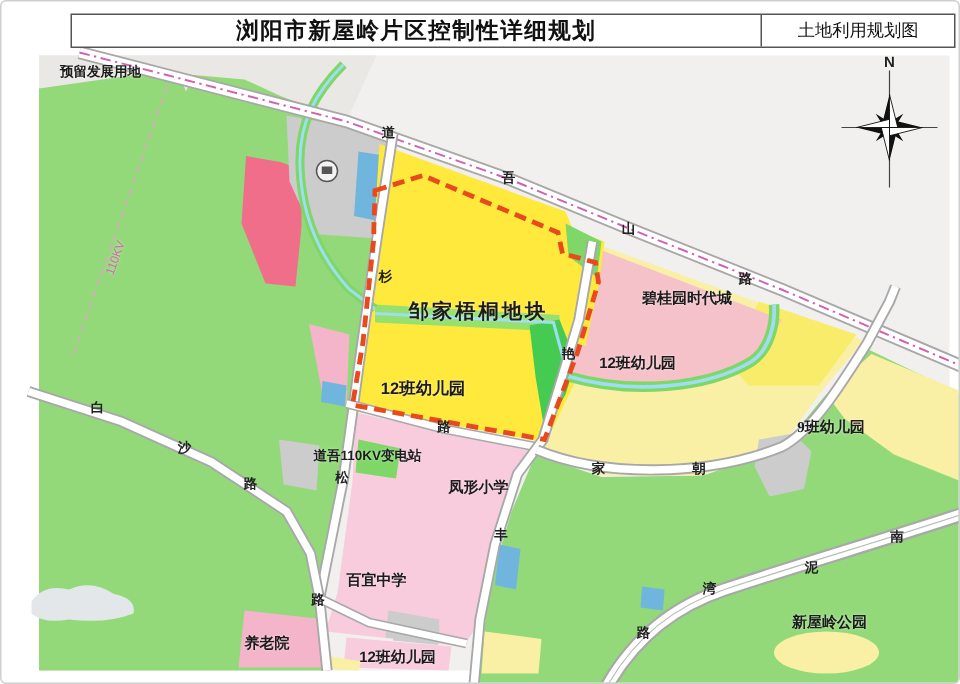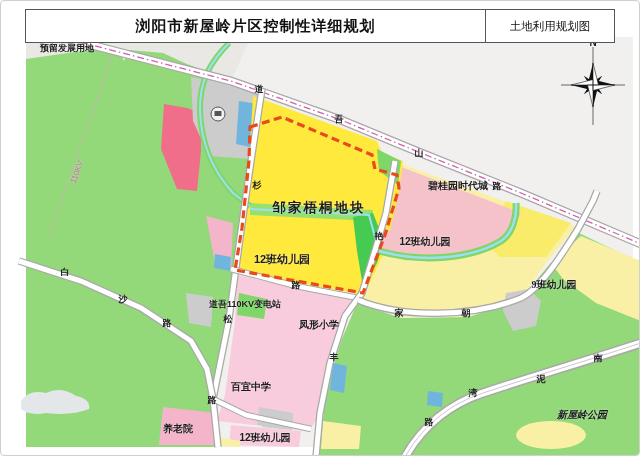--- a/index.html
+++ b/index.html
@@ -1,18 +1,18 @@
 <!DOCTYPE html>
 <html><head>
 <meta charset="utf-8">
 <style>
   html,body{margin:0;padding:0;background:#fff;}
   #page{position:relative;width:640px;height:456px;background:#fff;border:1px solid #cfcfcf;
         border-radius:4px;overflow:hidden;font-family:"Liberation Sans",sans-serif;box-sizing:border-box;}
-  #titlebar{position:absolute;left:24px;top:8px;width:590px;height:34px;border:1px solid #555;
+  #titlebar{position:absolute;left:46px;top:8px;width:590px;height:23px;border:1px solid #555;
             display:flex;box-sizing:border-box;background:#fff;z-index:30;}
   #title-main{flex:1;display:flex;align-items:center;justify-content:center;
               font-size:15px;font-weight:bold;color:#111;letter-spacing:1px;}
   #title-type{width:128px;border-left:1px solid #555;display:flex;align-items:center;justify-content:center;
               font-size:11.5px;font-weight:normal;color:#111;}
   #map{position:absolute;left:0;top:0;width:640px;height:346px;}
   #map svg{position:absolute;left:0;top:0;}
   .lbl{position:absolute;transform:translate(-50%,-50%);white-space:nowrap;color:#1c1c1c;
        font-size:10px;z-index:20;text-shadow:0 0 2px rgba(255,255,255,.55);}
   .lbl.bold{font-weight:bold;}
@@ -134,28 +134,28 @@
                  M601.2,93.2 L589.9,86.1 L594.1,81.9 Z M582.8,93.2 L594.1,86.1 L589.9,81.9 Z" fill="#111"></path>
         <path d="M592,62 L586.5,84 L592,84 Z M592,106 L597.5,84 L592,84 Z M614,84 L592,78.5 L592,84 Z M570,84 L592,89.5 L592,84 Z" fill="#111"></path>
         <path d="M592,62 L597.5,84 L592,84 Z M592,106 L586.5,84 L592,84 Z M614,84 L592,89.5 L592,84 Z M570,84 L592,78.5 L592,84 Z" fill="#ffffff" stroke="#111" stroke-width="0.6"></path>
       </g>
     </svg>
 
     <div class="lbl bold small" style="left:66px;top:47px;">预留发展用地</div>
     <div class="lbl bold" id="lbl-plot" style="left:318px;top:207px;">邹家梧桐地块</div>
     <div class="lbl bold" style="left:281px;top:258px;font-size:11px;">12班幼儿园</div>
     <div class="lbl bold" style="left:424px;top:241px;">12班幼儿园</div>
-    <div class="lbl bold" style="left:457px;top:185px;">碧桂园时代城</div>
+    <div class="lbl bold" style="left:457px;top:198px;">碧桂园时代城</div>
     <div class="lbl bold" style="left:553px;top:284px;font-family:Liberation Serif, serif;">9班幼儿园</div>
     <div class="lbl bold small" style="left:244px;top:303px;text-align:center;">道吾110KV变电站</div>
     <div class="lbl bold" style="left:318px;top:324px;">凤形小学</div>
     <div class="lbl bold" style="left:250px;top:386px;">百宜中学</div>
     <div class="lbl bold" style="left:177px;top:428px;">养老院</div>
     <div class="lbl bold" style="left:264px;top:437px;">12班幼儿园</div>
-    <div class="lbl bold" style="left:581px;top:414px;font-style:italic;">新屋岭公园</div>
+    <div class="lbl bold" style="left:552px;top:414px;">新屋岭公园</div>
     <div class="lbl" id="lbl-kv" style="left:76px;top:171px;">110KV</div>
     <div class="lbl" id="compass-n" style="left:592px;top:41px;">N</div>
 
     <div class="rc" style="left:258px;top:88px;">道</div>
     <div class="rc" style="left:338px;top:118px;">吾</div>
     <div class="rc" style="left:418px;top:152px;">山</div>
     <div class="rc" style="left:496px;top:185px;">路</div>
 
     <div class="rc" style="left:256px;top:184px;">杉</div>
     <div class="rc" style="left:227px;top:318px;">松</div>

